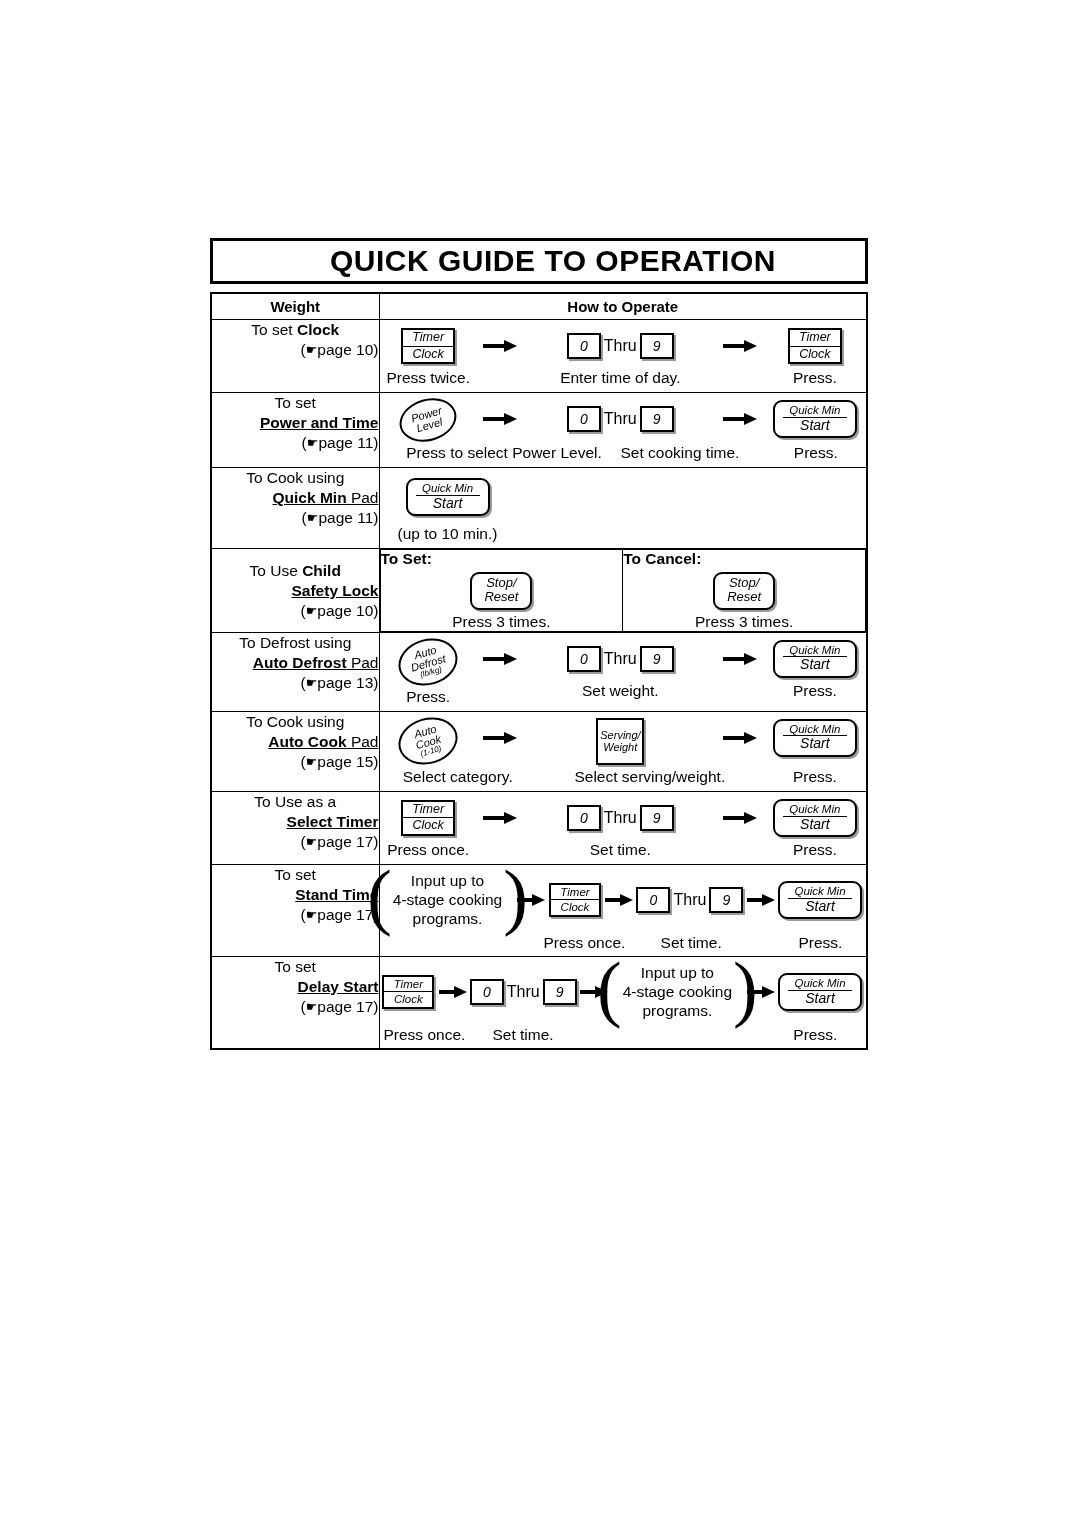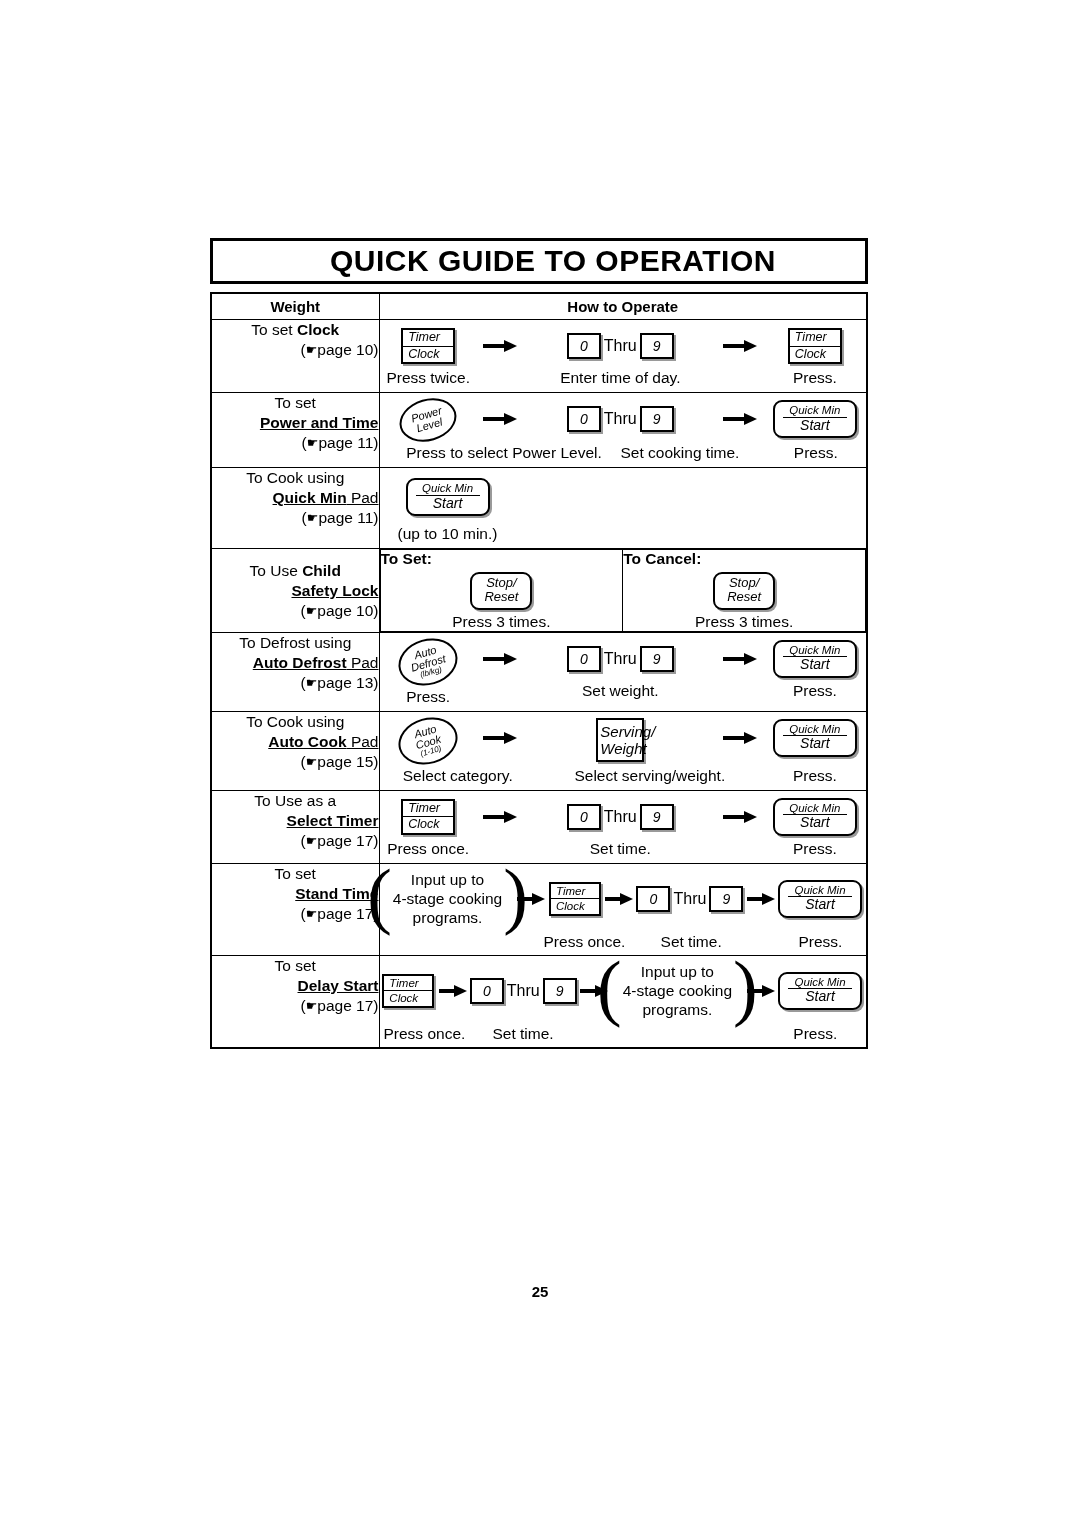--- a/index.html
+++ b/index.html
@@ -128,20 +128,21 @@
     min-height: 40px;
   }
 
   
   
   .pad {
     border: 2px solid #000;
     background: #fff;
     box-shadow: 2px 2px 0 #9a9a9a;
     font-style: italic;
+    text-align: center;
     line-height: 1.08;
     box-sizing: border-box;
   }
   .pad .top {
     padding: 1px 5px 1px 5px;
     border-bottom: 1.5px solid #000;
   }
   .pad .bot {
     padding: 1px 5px 1px 5px;
   }
@@ -225,24 +226,24 @@
   .oval .l3 { font-size: 8px; }
   .oval-3 { width: 60px; height: 46px; }
 
   
   .sw {
     border: 2px solid #000;
     background: #fff;
     box-shadow: 2px 2px 0 #9a9a9a;
     width: 48px;
     font-style: italic;
-    font-size: 15px;
+    font-size: 11px;
     text-align: center;
     line-height: 1.15;
-    padding: 3px 2px;
+    padding: 9px 2px;
     box-sizing: border-box;
   }
 
   
   .arrow-g {
     width: 34px;
     height: 12px;
     position: relative;
   }
   .arrow-g::before {
@@ -829,15 +830,14 @@
             <div style="width:172px"></div>
             <div style="width:96px;text-align:center">Press.</div>
           </div>
         </div>
       </td>
     </tr>
 
   </tbody>
     </table>
 
-  <div id="page-number">25</div>
 
 </div>
 
 </body></html>

